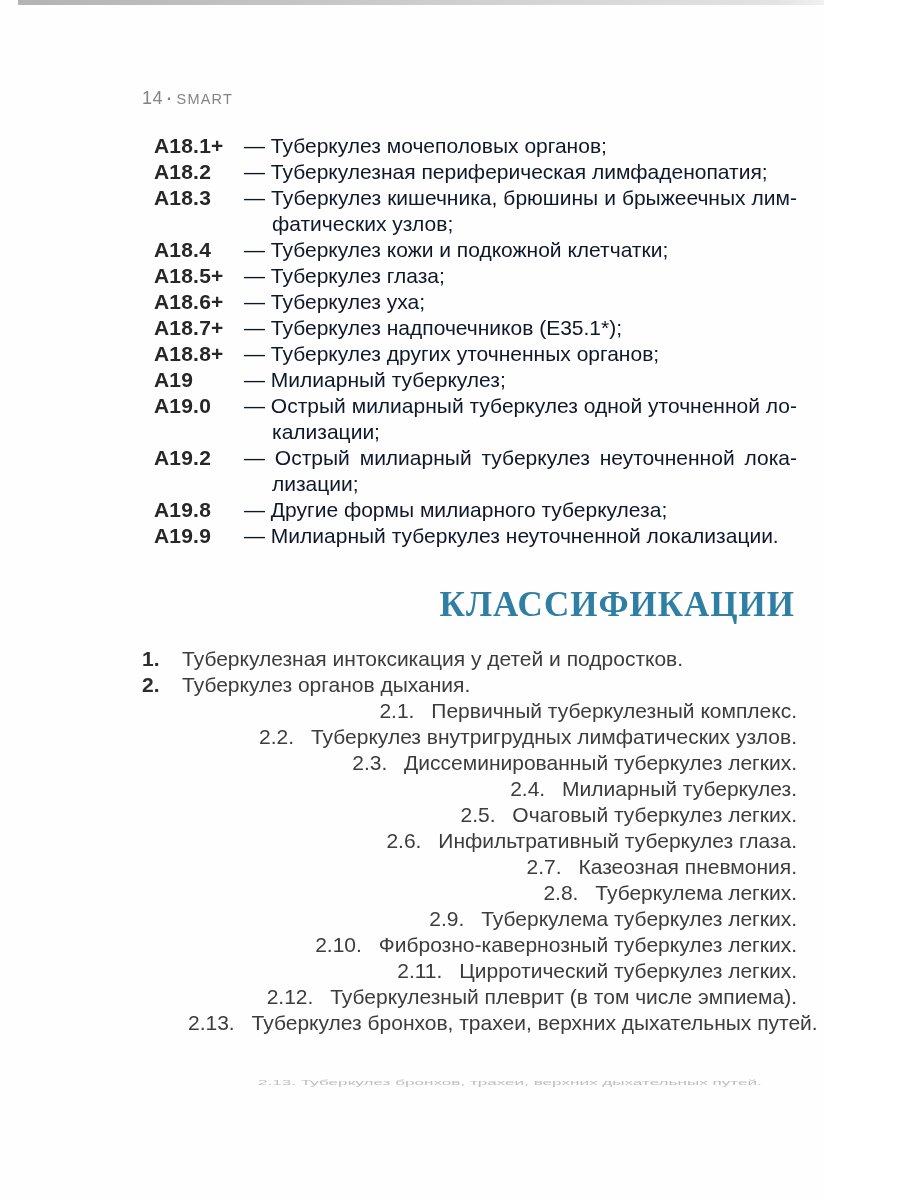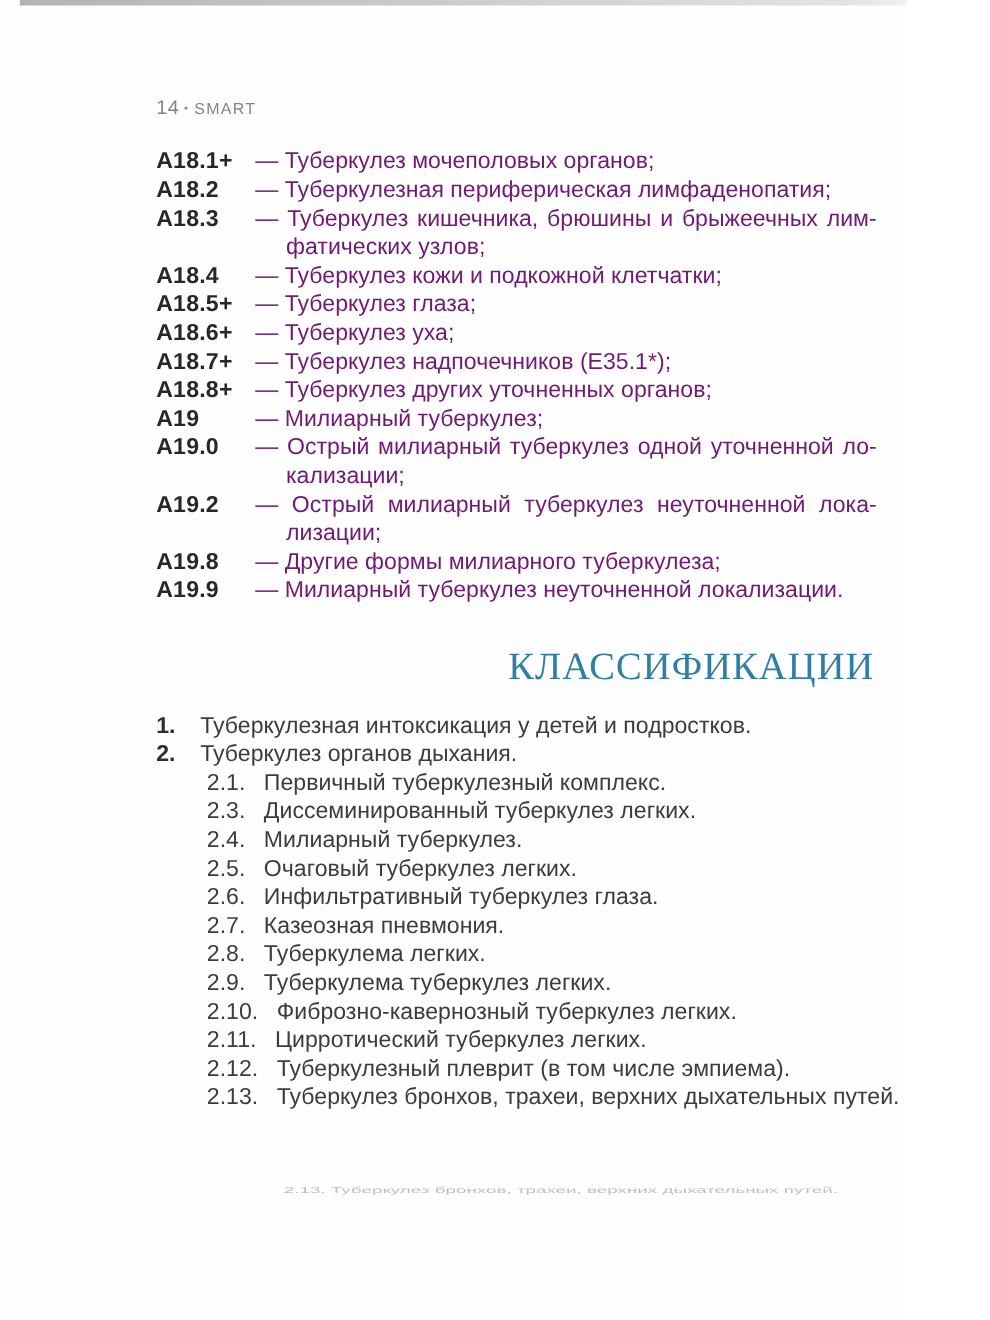--- a/index.html
+++ b/index.html
@@ -31,57 +31,58 @@
     line-height: 20px;
   }
   .running-header .pagenum { font-size: 18px; }
   .running-header .sep { font-size: 16px; font-weight: 700; margin: 0 4px; }
   .running-header .brand { font-size: 14.5px; letter-spacing: 1.2px; }
 
   .icd-list {
     margin-top: 24px;
     font-size: 21px;
     line-height: 26px;
+    margin-left: 12px;
   }
   .icd-row { display: flex; }
   .icd-row .code {
     flex: 0 0 90px;
     font-weight: 700;
     color: #272727;
     letter-spacing: .2px;
   }
   .icd-row .desc {
     flex: 1;
     text-align: justify;
     padding-left: 28px;
     text-indent: -28px;
-    color: #701a75;
+    color: #0f172a;
   }
 
   .section-title {
     margin: 38px 0 0 0;
     text-align: right;
     font-family: "Liberation Serif", serif;
-    font-weight: 400;
+    font-weight: 700;
     font-size: 35px;
     line-height: 35px;
     letter-spacing: 1px;
     color: #2f7fa5;
     padding-right: 2px;
   }
 
   .cls-list {
     margin-top: 24px;
     font-size: 21px;
     line-height: 26px;
   }
   .cls-item { white-space: nowrap; }
   .cls-item.l1 { display: flex; }
   .cls-item.l1 .num { flex: 0 0 40px; font-weight: 700; color: #2e2e2e; }
-  .cls-item.l2 { padding-left: 46px; }
+  .cls-item.l2 { padding-left: 46px; text-align: right; }
   .cls-item.l2 .num { margin-right: 11px; color: #3c3c3c; }
 
   .ghost {
     position: absolute;
     top: 1078px; left: 258px;
     font-size: 19px;
     color: #8a8a8a;
     white-space: nowrap;
     transform: scale(0.9, 0.42);
     transform-origin: left top;
@@ -182,20 +183,24 @@
   <div class="cls-item l1">
     <span class="num">2.</span>
     <span class="txt">Туберкулез органов дыхания.</span>
   </div>
 
   <div class="cls-item l2">
     <span class="num">2.1.</span>
     <span class="txt">Первичный туберкулезный комплекс.</span>
   </div>
 
+  <div class="cls-item l2">
+    <span class="num">2.2.</span>
+    <span class="txt">Туберкулез внутригрудных лимфатических узлов.</span>
+  </div>
 
   <div class="cls-item l2">
     <span class="num">2.3.</span>
     <span class="txt">Диссеминированный туберкулез легких.</span>
   </div>
 
   <div class="cls-item l2">
     <span class="num">2.4.</span>
     <span class="txt">Милиарный туберкулез.</span>
   </div>

